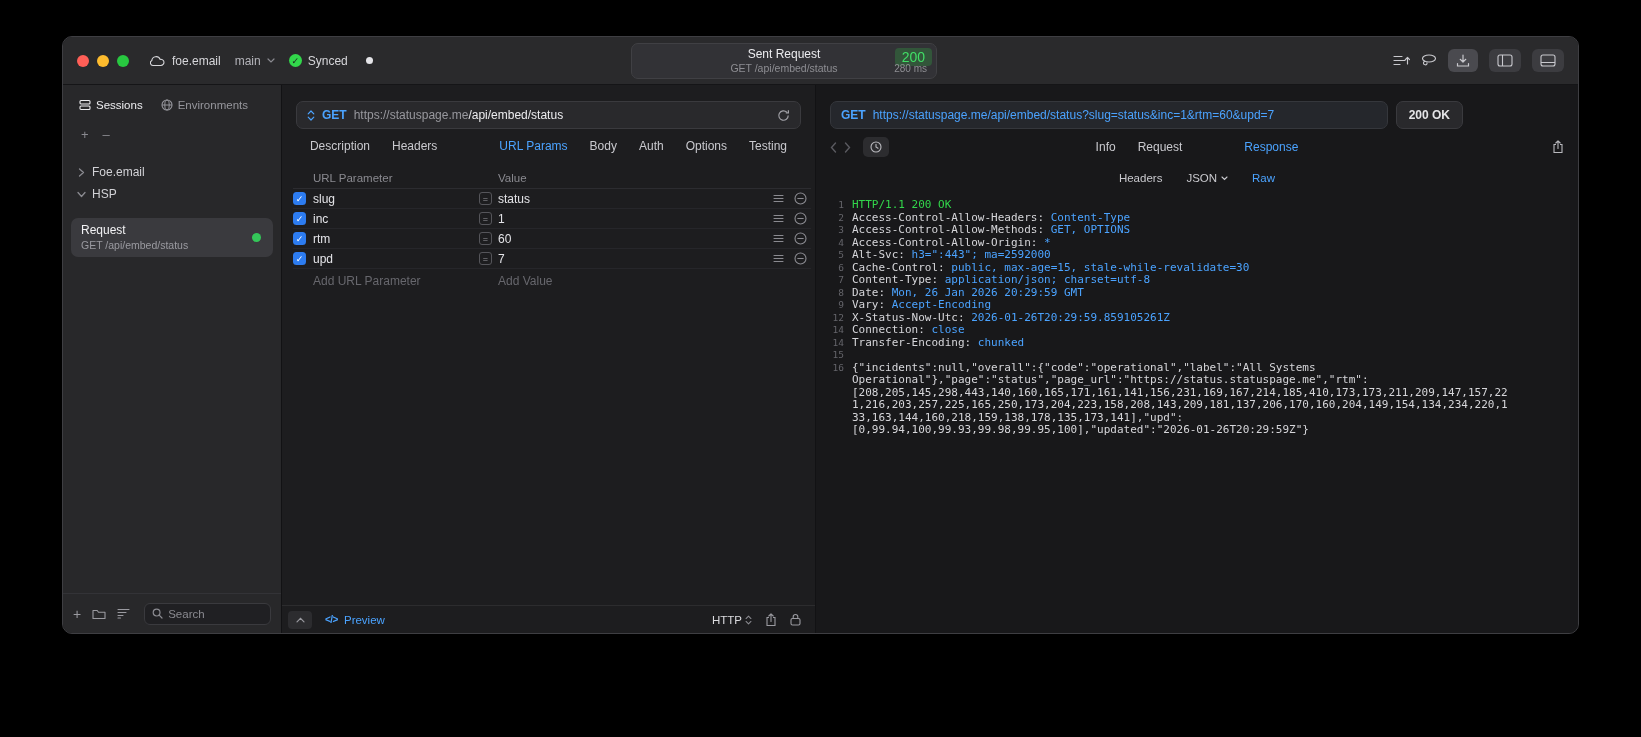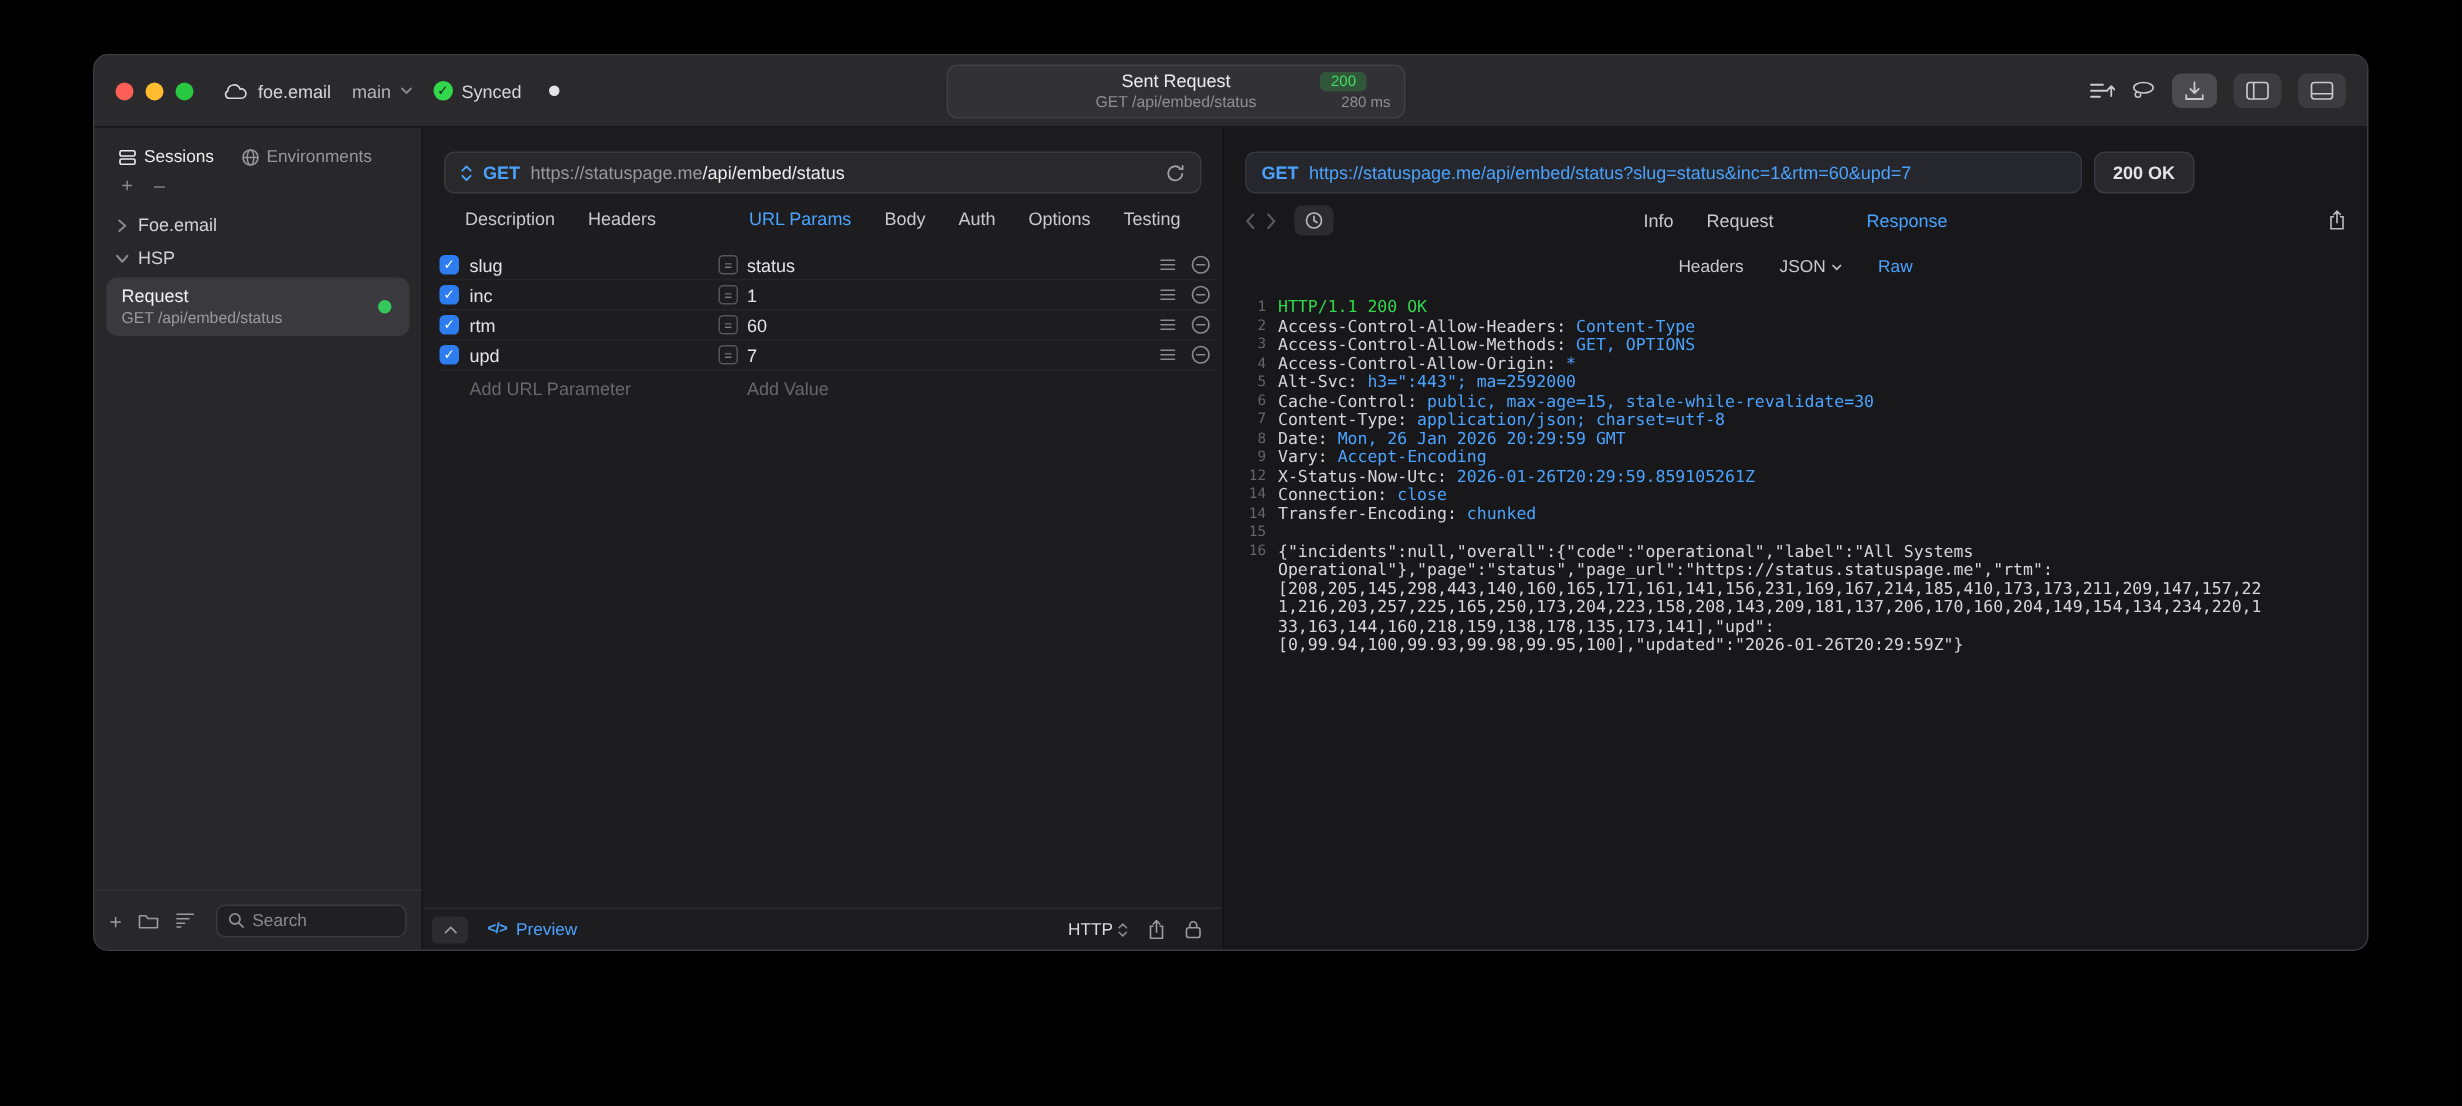--- a/index.html
+++ b/index.html
@@ -20,30 +20,30 @@
   .tb-group{display:flex;align-items:center;gap:6px;font-size:12px;color:#d6d6da;}
   .tb-group .muted{color:#b4b4ba;}
   .sep-gap{width:14px;}
   .sync-badge{width:13px;height:13px;border-radius:50%;background:#32d74b;color:#1d1d1f;
     font-size:9px;font-weight:bold;display:flex;align-items:center;justify-content:center;}
   .rec-dot{width:7px;height:7px;border-radius:50%;background:#e4e4e8;margin-left:18px;}
   .center-box{position:absolute;left:568px;top:6px;width:306px;height:36px;background:#323236;
     border:1px solid #404044;border-radius:7px;}
   .cb-title{font-size:12px;color:#ececef;text-align:center;margin-top:3px;}
   .cb-sub{font-size:10.5px;color:#8e8e93;text-align:center;margin-top:1px;}
-  .cb-badge{position:absolute;right:25px;top:4px;background:rgba(50,215,75,.22);color:#41de66;
-    border-radius:4px;font-size:10px;padding:1px 7px;}
+  .cb-badge{position:absolute;right:4px;top:4px;background:rgba(50,215,75,.22);color:#41de66;
+    border-radius:4px;font-size:14px;padding:1px 7px;}
   .cb-time{position:absolute;right:9px;bottom:4px;font-size:10px;color:#8e8e93;}
   .tb-icons{position:absolute;right:14px;top:0;height:100%;display:flex;align-items:center;gap:11px;color:#c9c9ce;}
   .tb-box{background:#3c3c40;border-radius:6px;padding:5px 8px;display:flex;align-items:center;}
   .tb-box.lit{background:#4a4a4f;}
 
   
   .main{flex:1;display:flex;min-height:0;}
-  .sidebar{width:219px;background:#28282a;border-right:1px solid #121214;display:flex;flex-direction:column;}
+  .sidebar{width:219px;background:#28282a;border-right:1px solid #121214;display:flex;flex-direction:column;gap:11px;}
   .request-panel{width:534px;background:#1d1d1f;border-right:1px solid #121214;display:flex;flex-direction:column;}
   .response-panel{flex:1;background:#18181a;display:flex;flex-direction:column;min-width:0;}
 
   
   .sb-tabs{display:flex;gap:18px;padding:14px 0 0 16px;font-size:11.5px;align-items:center;}
   .sb-tab{display:flex;align-items:center;gap:5px;color:#96969c;}
   .sb-tab.active{color:#ececef;}
   .sb-pm{display:flex;gap:14px;padding:8px 0 2px 18px;color:#8a8a90;font-size:13px;line-height:10px;}
   .sb-tree{margin-top:8px;}
   .tree-row{height:22px;display:flex;align-items:center;gap:7px;padding-left:15px;font-size:12px;color:#d2d2d6;}
@@ -293,20 +293,27 @@
       <div class="req-tabs">
           <span class="rtab">Description</span>
           <span class="rtab">Headers</span>
           <span class="rtab active">URL Params</span>
           <span class="rtab">Body</span>
           <span class="rtab">Auth</span>
           <span class="rtab">Options</span>
           <span class="rtab">Testing</span>
         </div>
       <div class="params">
+        <div class="pgrid p-head">
+          <span></span>
+          <span>URL Parameter</span>
+          <span class="vhead">Value</span>
+          <span></span>
+            <span></span>
+        </div>
         <div>
             <div class="pgrid param-row">
               <span class="cb">✓</span>
               <span class="pname">slug</span>
               <span class="pval">
                 <span class="eq">=</span>
                 <span class="pvtext">status</span>
               </span>
               <span class="ric">
                 <svg width="11" height="9" viewBox="0 0 11 9">

